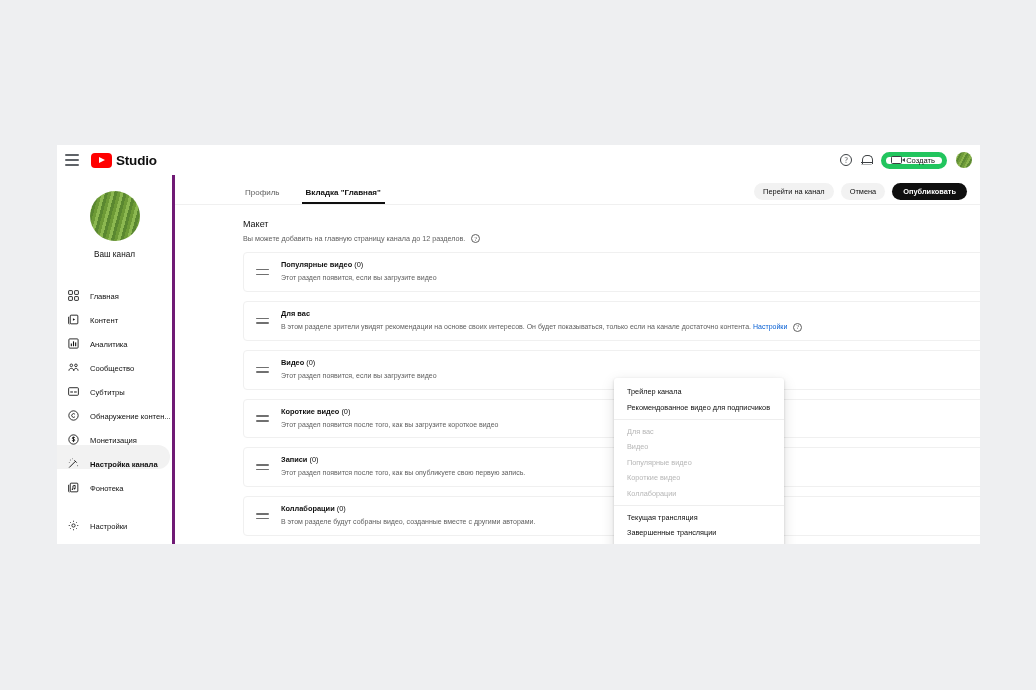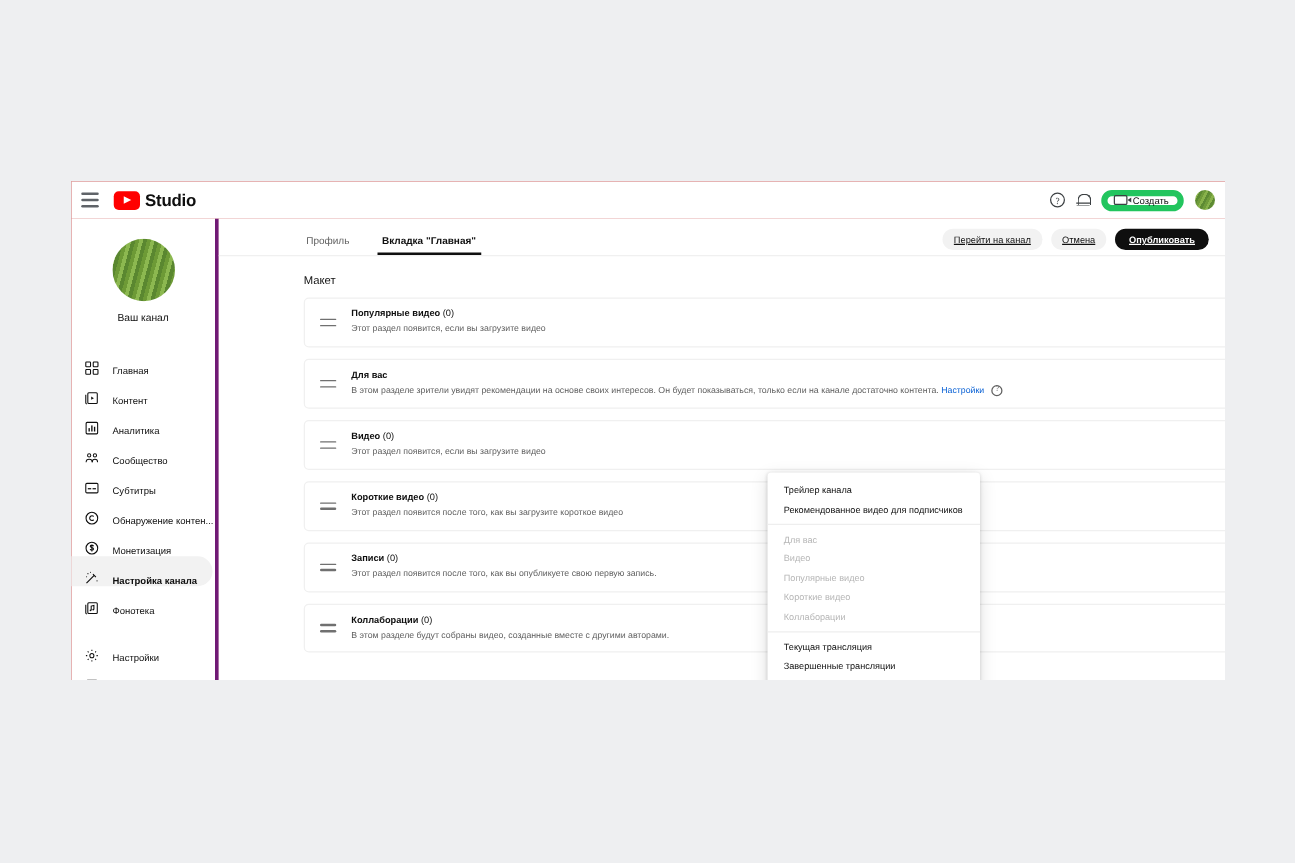--- a/index.html
+++ b/index.html
@@ -7,21 +7,21 @@
     margin: 0; padding: 0;
     width: 1036px; height: 690px;
     background: #eeeff1;
     font-family: "Liberation Sans", sans-serif;
     overflow: hidden;
   }
   #app-window {
     position: absolute;
     left: 57px; top: 145px;
     width: 923px; height: 399px;
-    background: #b91c1c;
+    background: #6d28d9;
     overflow: hidden;
   }
 
   
   #topbar {
     position: absolute; left: 0; top: 0;
     width: 923px; height: 30px;
     background: #fff;
     display: flex; align-items: center;
   }
@@ -162,21 +162,21 @@
     content: ""; position: absolute; left: -4px; right: -4px; bottom: 0;
     height: 1.8px; background: #0f0f0f;
   }
   #header-actions {
     position: absolute; right: 13px; top: 8px;
     display: flex; align-items: center; gap: 7px;
   }
   .pill {
     height: 17px; border-radius: 9px; background: #f2f2f2;
     display: flex; align-items: center; padding: 0 9px;
-    font-size: 7.4px; color: #0f0f0f; white-space: nowrap; text-decoration: underline;
+    font-size: 7.4px; color: #0f0f0f; white-space: nowrap;
   }
   .pill.dark { background: #0f0f0f; color: #fff; font-weight: 600; padding: 0 11px; }
 
   #content-body { padding: 14px 0 0 68px; }
   #layout-title { font-size: 9px; font-weight: 400; color: #0f0f0f; }
   #layout-sub {
     font-size: 7.2px; color: #606060; margin-top: 5px;
     display: flex; align-items: center; gap: 6px;
   }
   .qmark {
@@ -366,20 +366,24 @@
       <div class="tab active">Вкладка "Главная"</div>
       <div id="header-actions">
         <div class="pill">Перейти на канал</div>
         <div class="pill">Отмена</div>
         <div class="pill dark">Опубликовать</div>
       </div>
     </div>
 
     <div id="content-body">
       <div id="layout-title">Макет</div>
+      <div id="layout-sub">
+        <span>Вы можете добавить на главную страницу канала до 12 разделов.</span>
+        <span class="qmark">?</span>
+      </div>
       <div id="sections-list">
           <div class="section-card">
             <div class="drag-handle">
               <span></span>
               <span></span>
             </div>
             <div class="sec-txt">
               <div class="sec-title"><span>Популярные видео</span> <span class="cnt">(0)</span></div>
               <div class="sec-desc"><span>Этот раздел появится, если вы загрузите видео</span></div>
             </div>

